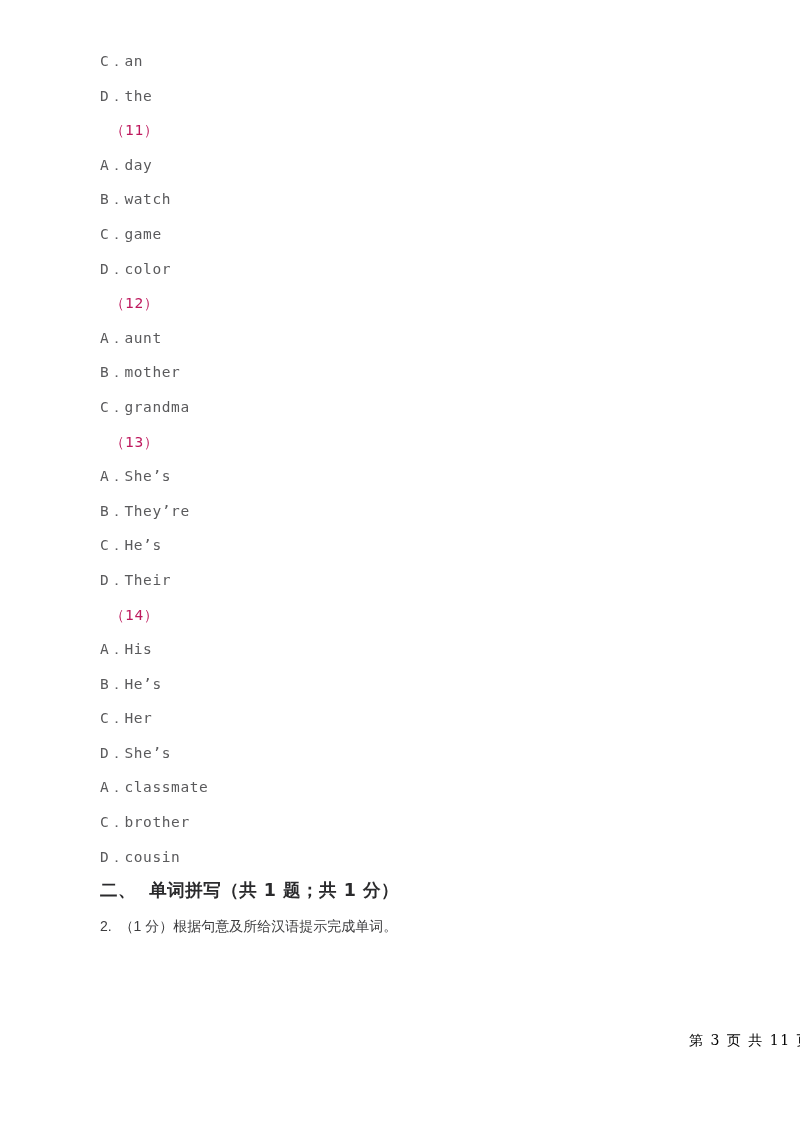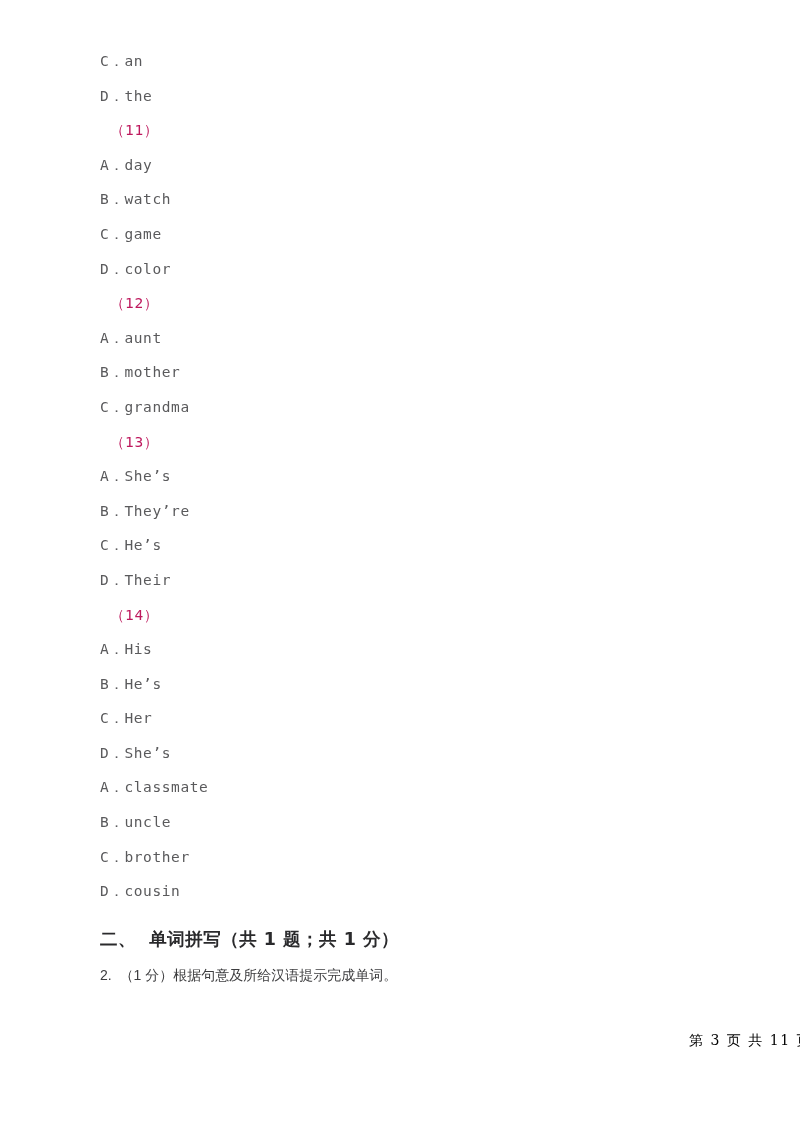--- a/index.html
+++ b/index.html
@@ -46,21 +46,20 @@
   .option {
     padding-left: 0px;
   }
 
   .qmarker {
     padding-left: 10px;
     color: #be185d;
   }
 
   .section-heading {
-    margin-top: 14px;
     height: 32px;
     line-height: 32px;
     font-size: 17.5px;
     font-weight: bold;
     color: #2a2a2c;
     font-family: "DejaVu Sans", "Liberation Sans", sans-serif;
     letter-spacing: 0.5px;
     white-space: pre;
   }
 
@@ -109,21 +108,20 @@
     <div class="line option">A．She’s</div>
     <div class="line option">B．They’re</div>
     <div class="line option">C．He’s</div>
     <div class="line option">D．Their</div>
     <div class="line qmarker">（14）</div>
     <div class="line option">A．His</div>
     <div class="line option">B．He’s</div>
     <div class="line option">C．Her</div>
     <div class="line option">D．She’s</div>
     <div class="line option">A．classmate</div>
-    <div class="line option">B．uncle</div>
     <div class="line option">C．brother</div>
     <div class="line option">D．cousin</div>
 
     <div class="section-heading">二、  单词拼写（共 1 题；共 1 分）</div>
     <div class="question-line">2.  （1 分）根据句意及所给汉语提示完成单词。</div>
 
   </div>
 
   <div class="footer">第 3 页 共 11 页</div>
 

